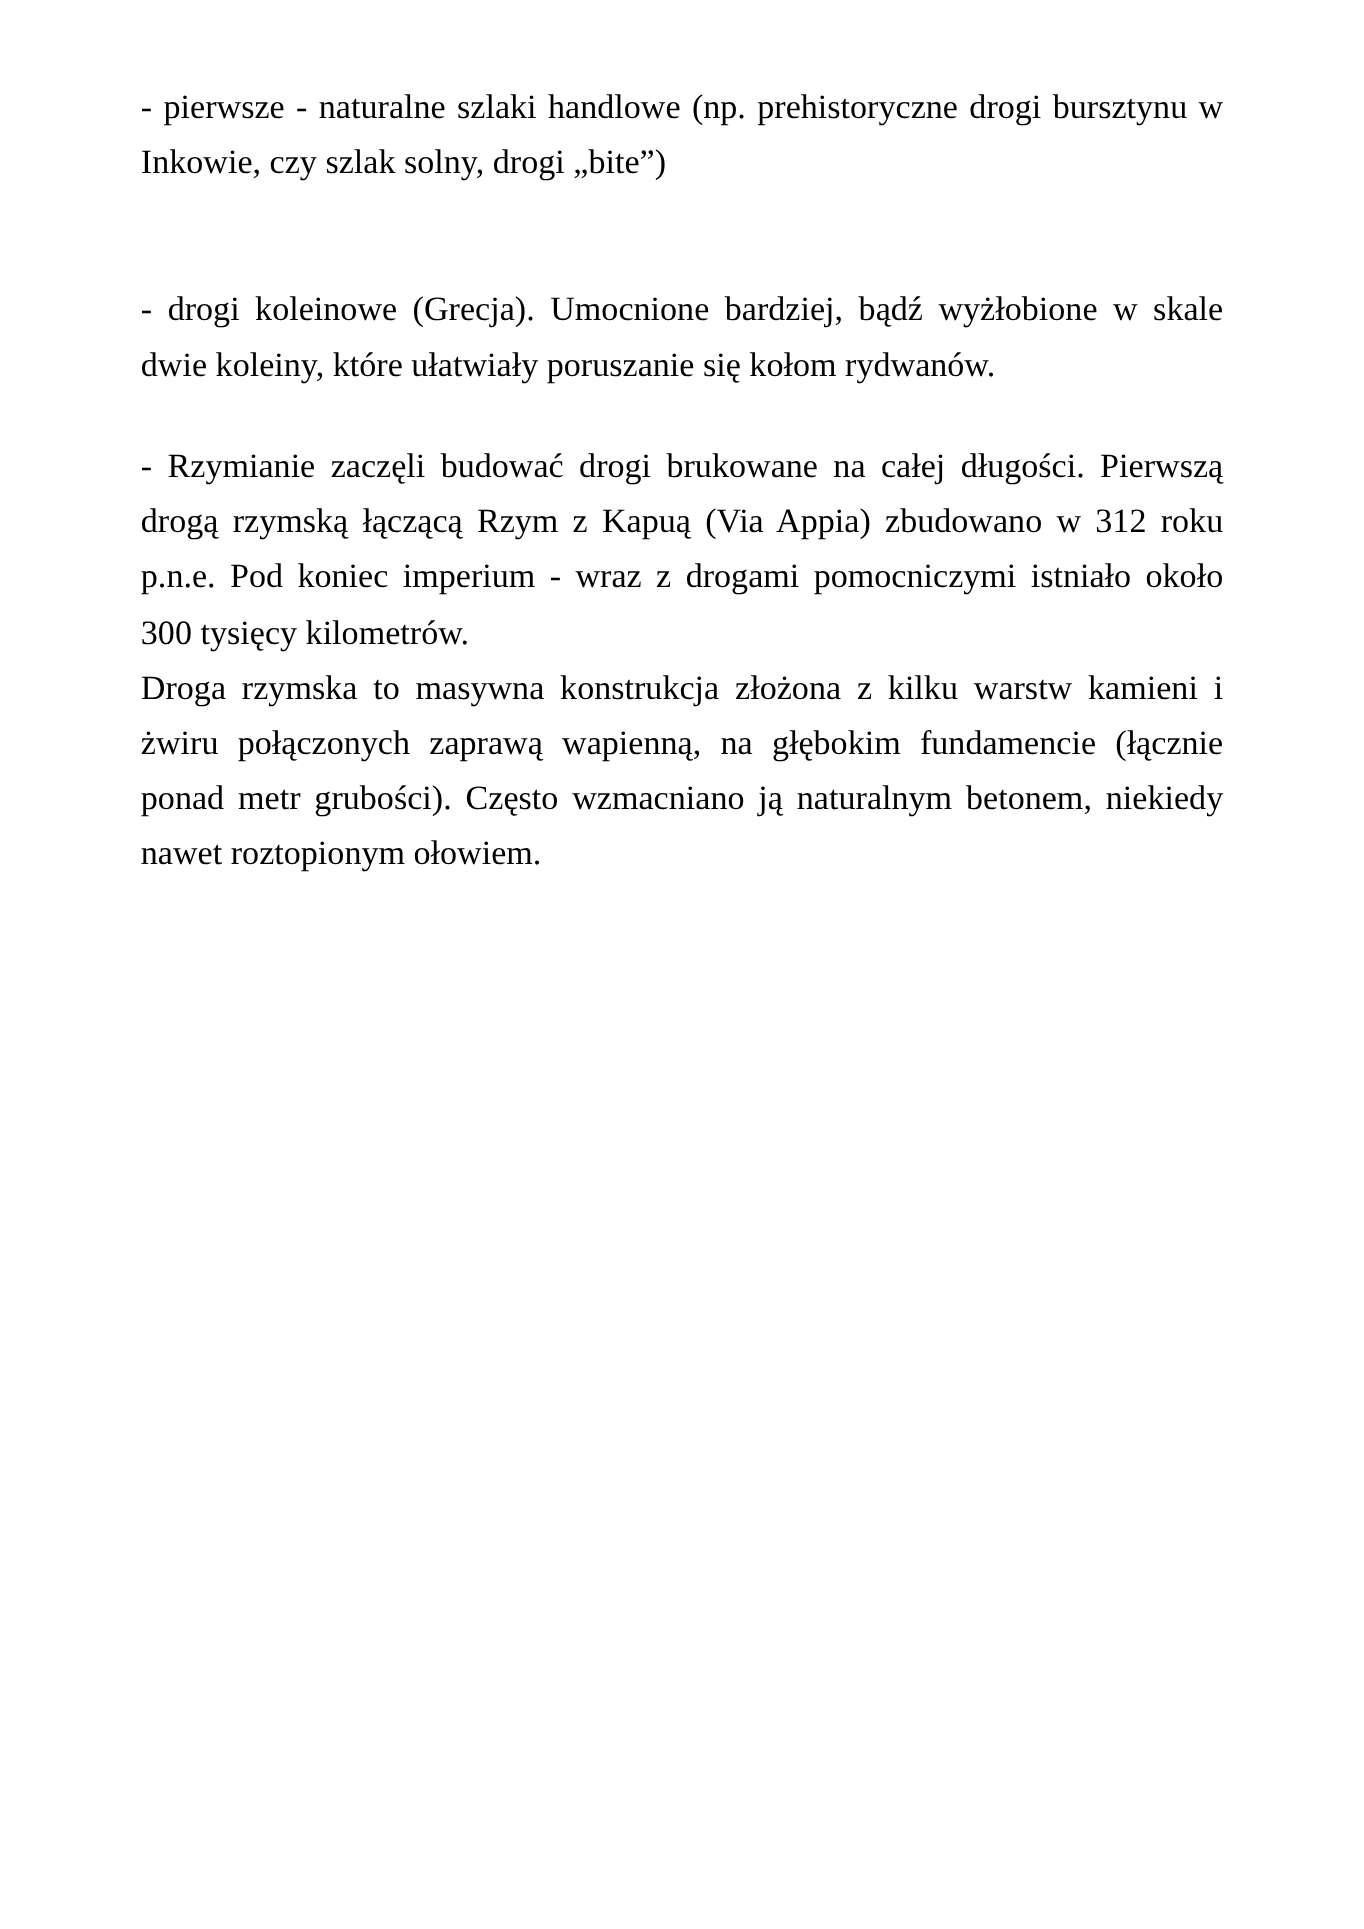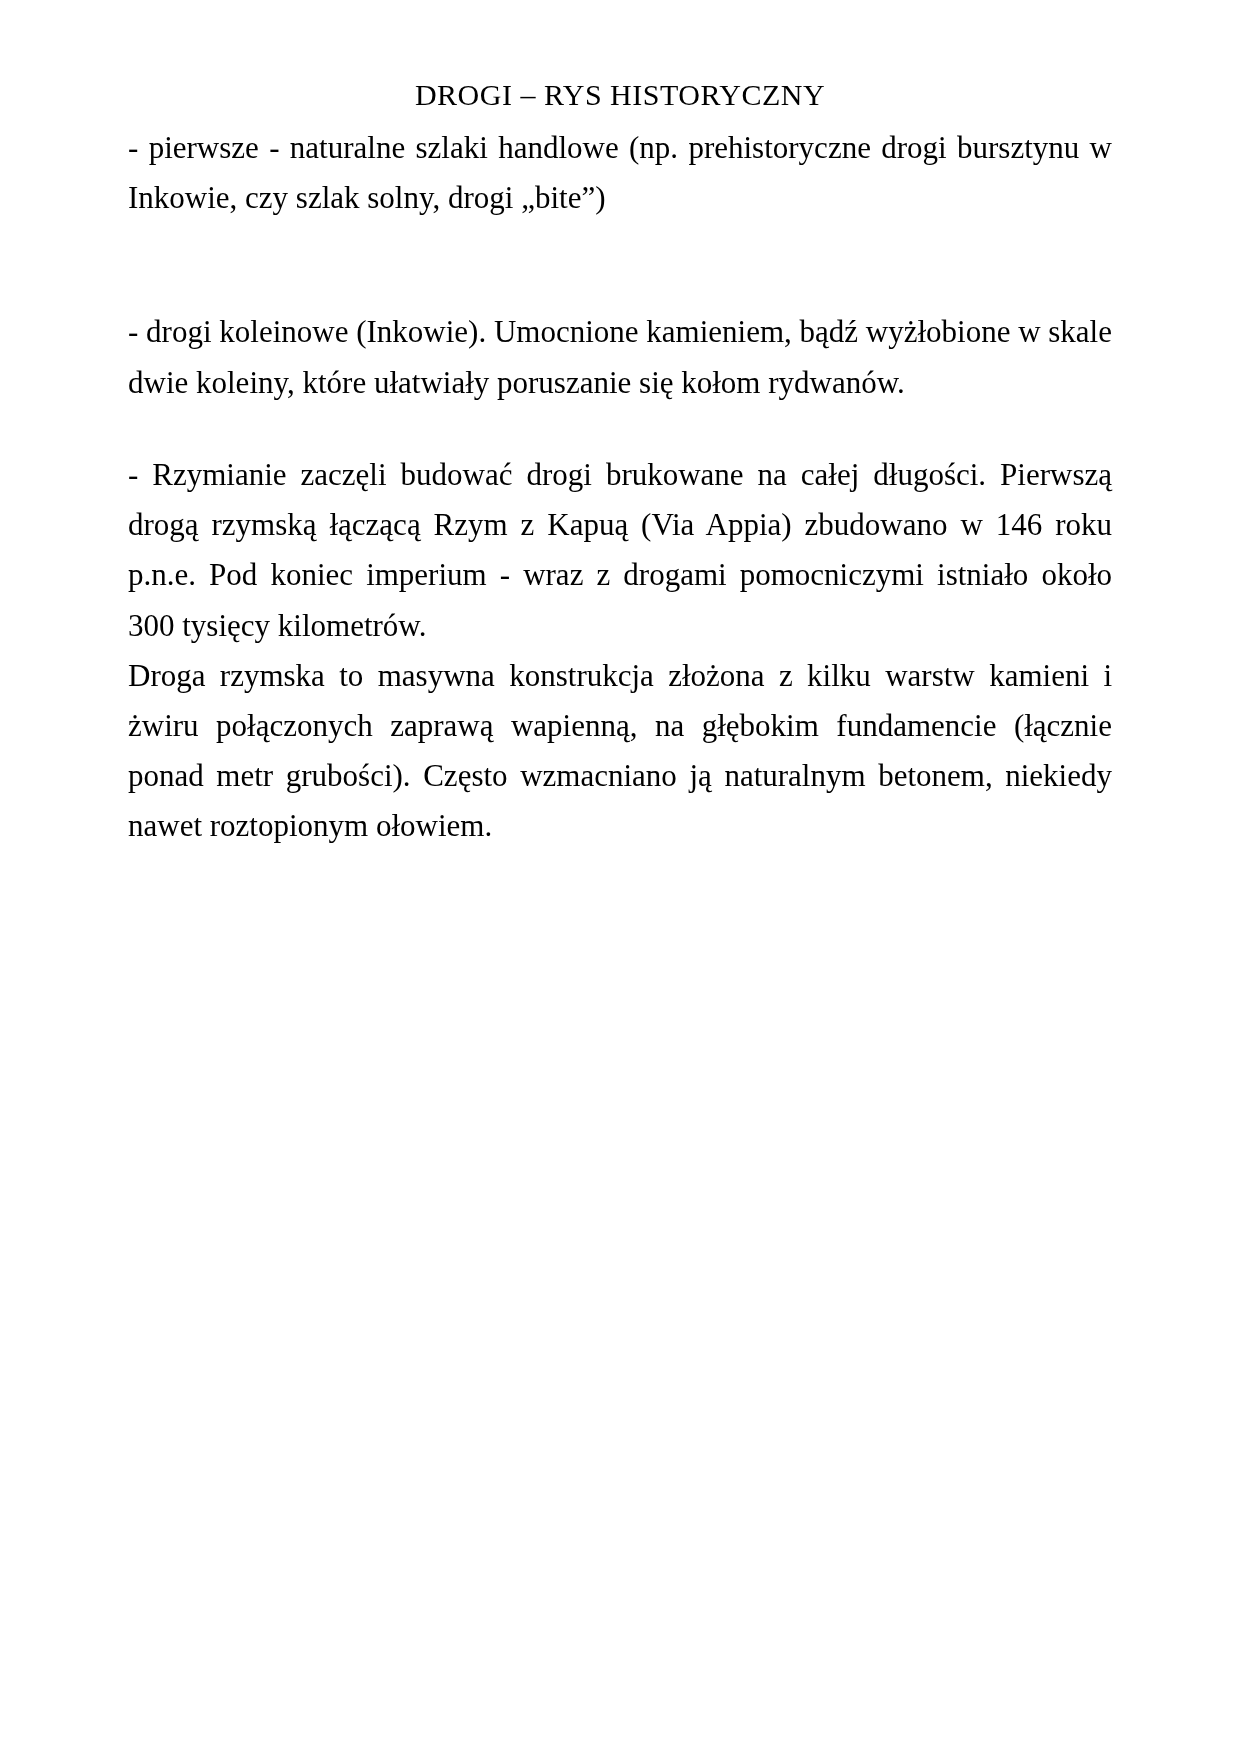--- a/index.html
+++ b/index.html
@@ -40,33 +40,32 @@
   .gap {
     height: 42px;
   }
   
 </style>
 </head>
 <body>
 
 <div class="page">
 
-  <h1 class="doc-title">DROGI – RYS HISTORYCZNY</h1>
 
   <p class="para">- pierwsze -   naturalne szlaki handlowe (np. prehistoryczne drogi bursztynu w Inkowie, czy szlak solny, drogi „bite”)</p>
 
   <div class="gap"></div>
 
 
   <div class="gap"></div>
 
-  <p class="para">- drogi koleinowe (Inkowie). Umocnione kamieniem, bądź wyżłobione w skale dwie koleiny, które ułatwiały poruszanie się kołom rydwanów.</p>
+  <p class="para">- drogi koleinowe (Grecja). Umocnione bardziej, bądź wyżłobione w skale dwie koleiny, które ułatwiały poruszanie się kołom rydwanów.</p>
 
   <div class="gap"></div>
 
-  <p class="para">- Rzymianie zaczęli budować drogi brukowane na całej długości. Pierwszą drogą rzymską łączącą Rzym z Kapuą (Via Appia) zbudowano w 146 roku p.n.e. Pod koniec imperium -  wraz z drogami pomocniczymi istniało około 300 tysięcy kilometrów.</p>
+  <p class="para">- Rzymianie zaczęli budować drogi brukowane na całej długości. Pierwszą drogą rzymską łączącą Rzym z Kapuą (Via Appia) zbudowano w 312 roku p.n.e. Pod koniec imperium -  wraz z drogami pomocniczymi istniało około 300 tysięcy kilometrów.</p>
 
   <p class="para">Droga rzymska to masywna konstrukcja złożona z kilku warstw kamieni i żwiru połączonych zaprawą wapienną, na głębokim fundamencie (łącznie ponad metr grubości). Często wzmacniano ją naturalnym betonem, niekiedy nawet roztopionym ołowiem.</p>
 
   <div class="gap"></div>
 
 
 </div>
 
 </body></html>

